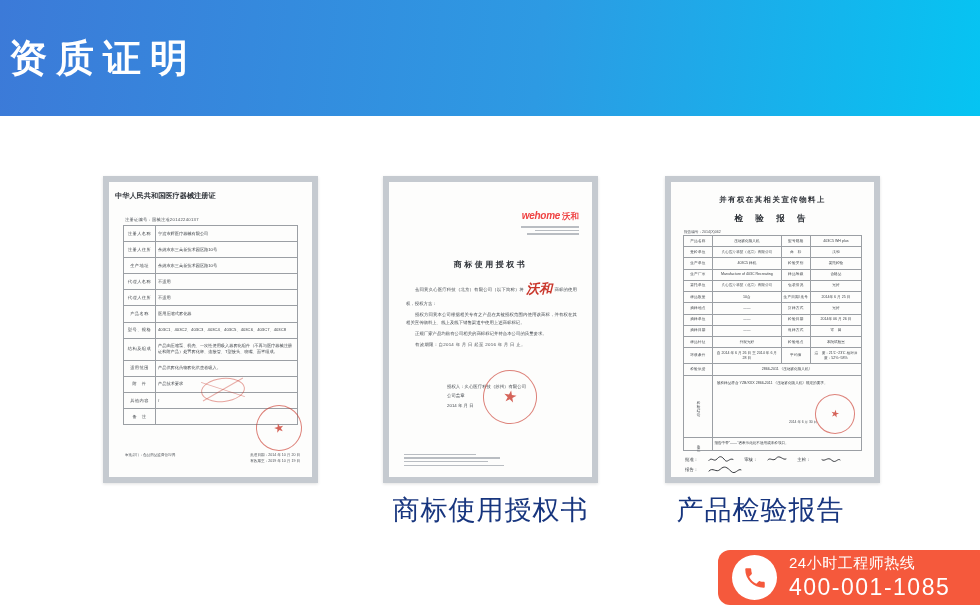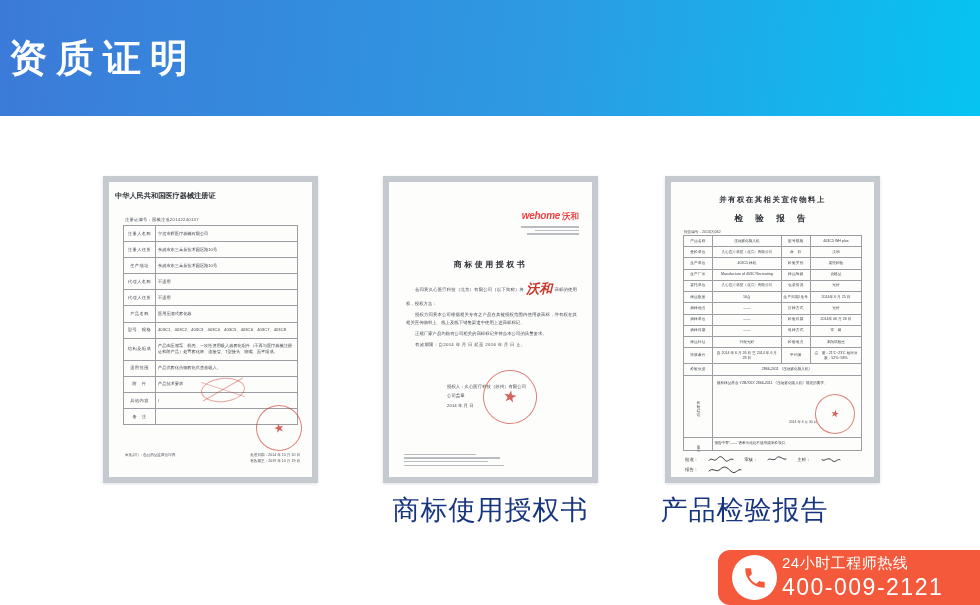--- a/index.html
+++ b/index.html
@@ -14,21 +14,21 @@
   .header-title { color:#ffffff; font-size:38px; font-weight:bold; letter-spacing:9px; text-indent:9px; }
 
   
   .cert { position:absolute; top:176px; width:215px; height:307px;
           border:6px solid #c5cad0; background:#fdfdfc; box-shadow:0 1px 3px rgba(0,0,0,.12); cursor:pointer; }
   .cert-1 { left:103px; } .cert-2 { left:383px; } .cert-3 { left:665px; }
   .page { position:relative; width:100%; height:100%; background:#fdfdfc; overflow:hidden; color:#3c4046; }
 
   .caption { position:absolute; top:492px; width:215px; text-align:center;
              font-size:27px; color:#17357e; letter-spacing:1px; }
-  .cap-1 { left:103px; } .cap-2 { left:383px; } .cap-3 { left:637px; }
+  .cap-1 { left:103px; } .cap-2 { left:383px; } .cap-3 { left:653px; }
 
   
   .c1-title { font-size:7.2px; font-weight:bold; color:#2e3238; margin:9px 6px 16px; }
   .c1-reg { font-size:4.2px; color:#474c52; margin:0 0 3px 16px; letter-spacing:.3px; }
   .c1-table { border-collapse:collapse; width:175px; margin:0 auto; table-layout:fixed; }
   .c1-table td { border:0.5px solid #9b9fa4; font-size:4.2px; line-height:1.45; padding:4.5px 2px; color:#3c4046; }
   .c1-table td.lbl { width:32px; text-align:center; letter-spacing:.5px; }
   .c1-footer { position:absolute; bottom:13px; left:16px; right:12px; display:flex;
                justify-content:space-between; font-size:3.6px; color:#4a4f55; line-height:1.7; }
 
@@ -70,21 +70,21 @@
   .c3-concl { text-align:left !important; padding:5px 4px !important; position:relative; height:62px; vertical-align:top; }
   .c3-concl-date { position:absolute; right:44px; bottom:12px; font-size:3.4px; color:#4a4f55; }
   .c3-sign-row { display:flex; gap:10px; margin:4px 0 0 14px; font-size:4.4px; color:#3c4046; align-items:center; }
   .sig { display:inline-block; vertical-align:middle; }
 
   
   .hotline { position:absolute; right:0; bottom:0; width:262px; height:55px; background:#f5593c;
              border-radius:12px 0 0 12px; display:flex; align-items:center; cursor:pointer; }
   .hotline-circle { width:45px; height:45px; border-radius:50%; background:#ffffff; margin-left:14px;
                     display:flex; align-items:center; justify-content:center; flex:0 0 auto; }
-  .hotline-text { margin-left:5px; color:#ffffff; }
+  .hotline-text { margin-left:12px; color:#ffffff; }
   .hotline-line1 { font-size:15px; letter-spacing:.5px; }
   .hotline-line2 { font-size:23px; letter-spacing:1.5px; margin-top:1px; }
 </style>
 </head>
 <body>
 
 <div class="stage">
 
   <div class="header">
     <div class="header-title">资质证明</div>
@@ -337,17 +337,17 @@
   <div class="caption cap-3">产品检验报告</div>
 
   <div class="hotline">
     <div class="hotline-circle">
       <svg width="26" height="26" viewBox="0 0 24 24">
         <path fill="#f5593c" d="M6.62 10.79c1.44 2.83 3.76 5.14 6.59 6.59l2.2-2.21c.27-.27.67-.36 1.02-.24 1.12.37 2.33.57 3.57.57.55 0 1 .45 1 1V20c0 .55-.45 1-1 1-9.39 0-17-7.61-17-17 0-.55.45-1 1-1h3.5c.55 0 1 .45 1 1 0 1.25.2 2.45.57 3.57.11.35.03.74-.25 1.02l-2.2 2.2z"></path>
       </svg>
     </div>
     <div class="hotline-text">
       <div class="hotline-line1">24小时工程师热线</div>
-      <div class="hotline-line2">400-009-2121</div>
+      <div class="hotline-line2">400-001-1085</div>
     </div>
   </div>
 
 </div>
 
 </body></html>

